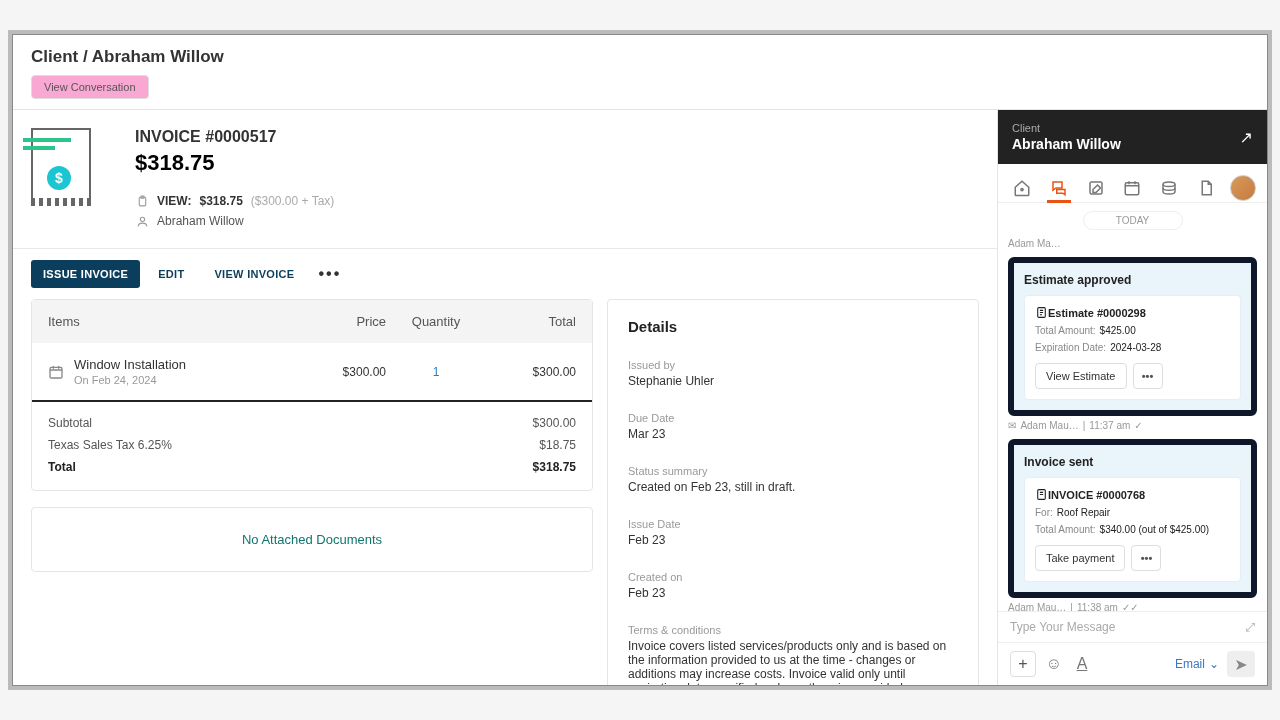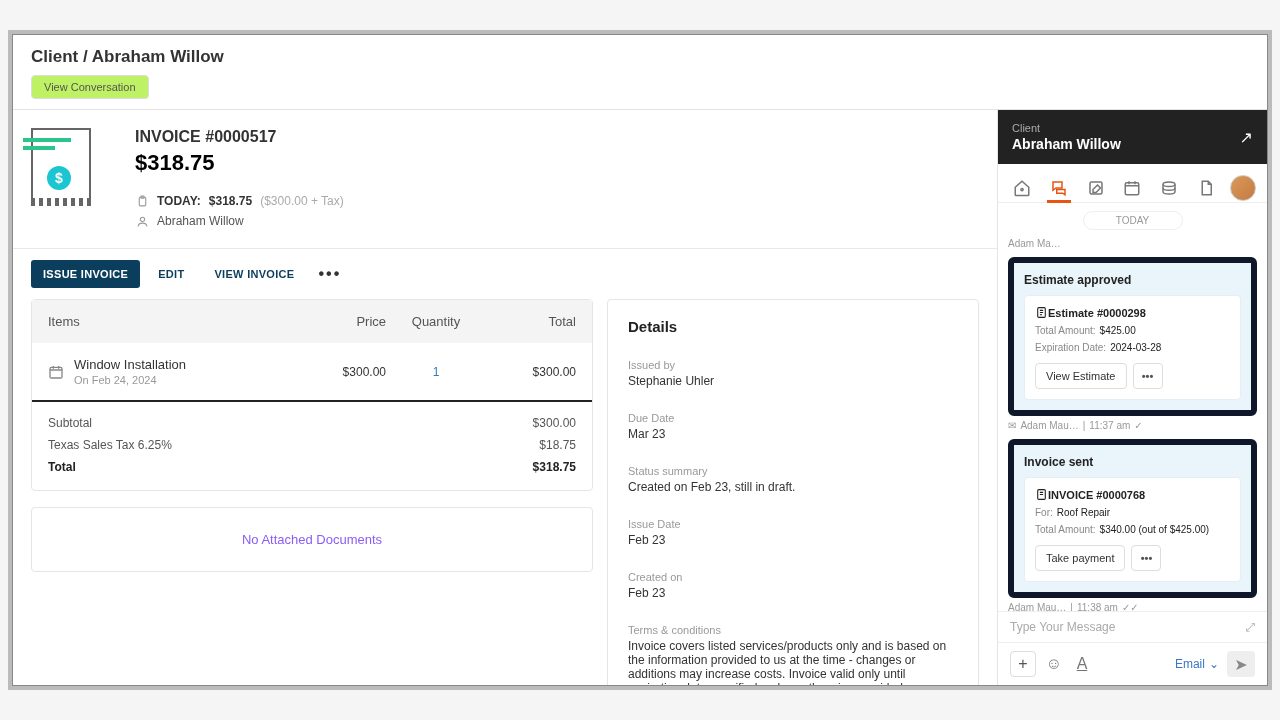--- a/index.html
+++ b/index.html
@@ -3,21 +3,21 @@
 <meta charset="utf-8">
 <style>
   * { box-sizing: border-box; margin: 0; padding: 0; }
   html, body { width: 1280px; height: 720px; font-family: Arial, sans-serif; }
   body { background: #f5f5f5; display: flex; align-items: center; justify-content: center; }
   .frame { width: 1256px; height: 652px; background: #fff; position: relative; box-shadow: 0 0 0 4px #bbb; border: 1px solid #888; display: flex; flex-direction: column; overflow: hidden; }
 
   
   .header { padding: 12px 18px 10px; border-bottom: 1px solid #e3e3e3; }
   .breadcrumb { font-size: 17px; font-weight: 600; color: #333; }
-  .view-conv { margin-top: 8px; background: #bef264; border: 1px solid #ddd; border-radius: 4px; padding: 5px 12px; font-size: 11px; color: #555; cursor: pointer; }
+  .view-conv { margin-top: 8px; background: #f9a8d4; border: 1px solid #ddd; border-radius: 4px; padding: 5px 12px; font-size: 11px; color: #555; cursor: pointer; }
 
   
   .content { flex: 1; display: flex; overflow: hidden; }
   .main { flex: 1; overflow-y: auto; }
   .inv-head { padding: 18px 18px 14px; display: flex; gap: 32px; align-items: flex-start; border-bottom: 1px solid #e8e8e8; }
   .inv-icon { width: 72px; height: 84px; position: relative; }
   .inv-icon .page { width: 60px; height: 72px; border: 2px solid #666; background:#fff; position: relative; border-bottom: none;}
   .inv-icon .page::after{content:"";position:absolute;bottom:-6px;left:-2px;right:-2px;height:8px;background:repeating-linear-gradient(90deg,#666 0 4px,#fff 4px 8px); }
   .inv-icon .stripe{position:absolute; height:4px; background:#2bc48a;}
   .inv-icon .s1{top:10px;left:-8px;width:48px;}
@@ -57,21 +57,21 @@
   .item-row .c3{width:100px;text-align:center;font-size:12px;color:#2f7db8;}
   .item-row .c4{width:90px;text-align:right;font-size:12px;color:#333;}
   .totals{padding:10px 16px 12px;}
   .trow{display:flex;justify-content:space-between;font-size:12px;color:#555;padding:4px 0;}
   .trow.total{font-weight:700;color:#222;}
 
   .details{padding:18px 20px;font-size:12px;color:#555;}
   .details h3{font-size:15px;color:#222;font-weight:600;margin-bottom:14px;}
   .details .lbl{color:#999;font-size:11px;margin-top:24px;}
   .details .val{color:#333;margin-top:3px;}
-  .empty-docs{padding:24px;text-align:center;color:#8b5cf6;font-size:13px;}
+  .empty-docs{padding:24px;text-align:center;color:#0f766e;font-size:13px;}
 
   
   .side{width:270px;border-left:1px solid #e5e5e5;display:flex;flex-direction:column;position:relative;flex-shrink:0;}
   .side-head{background:#222;color:#fff;padding:12px 14px;display:flex;justify-content:space-between;align-items:center;}
   .side-head .sub{font-size:11px;color:#aaa;}
   .side-head .name{font-size:14px;font-weight:600;margin-top:2px;}
   .side-head .arrow{font-size:16px;cursor:pointer;}
   .side-tabs{display:flex;gap:6px;padding:10px 10px 0;border-bottom:1px solid #eee;justify-content:space-between;}
   .side-tabs .tab{width:28px;height:28px;display:flex;align-items:center;justify-content:center;color:#777;cursor:pointer;position:relative;}
   .side-tabs .tab.active{color:#e85512;}
@@ -122,21 +122,21 @@
           <div class="title">INVOICE #0000517</div>
           <div class="amount">$318.75</div>
           <div class="rows">
             <div class="row">
               <span class="icon-sm">
                 <svg width="13" height="13" viewBox="0 0 24 24" fill="none" stroke="currentColor" stroke-width="2">
                     <rect x="6" y="4" width="12" height="16" rx="2"></rect>
                     <rect x="9" y="2" width="6" height="4" rx="1"></rect>
                   </svg>
               </span>
-              <span class="draft">TODAY:</span>
+              <span class="draft">VIEW:</span>
               <span class="sub-amt">$318.75</span>
               <span class="tax-note">($300.00 + Tax)</span>
             </div>
             <div class="row">
               <span class="icon-sm">
                 <svg width="13" height="13" viewBox="0 0 24 24" fill="none" stroke="currentColor" stroke-width="2">
                     <circle cx="12" cy="8" r="4"></circle>
                     <path d="M4 21c0-4 4-6 8-6s8 2 8 6"></path>
                   </svg>
               </span>

